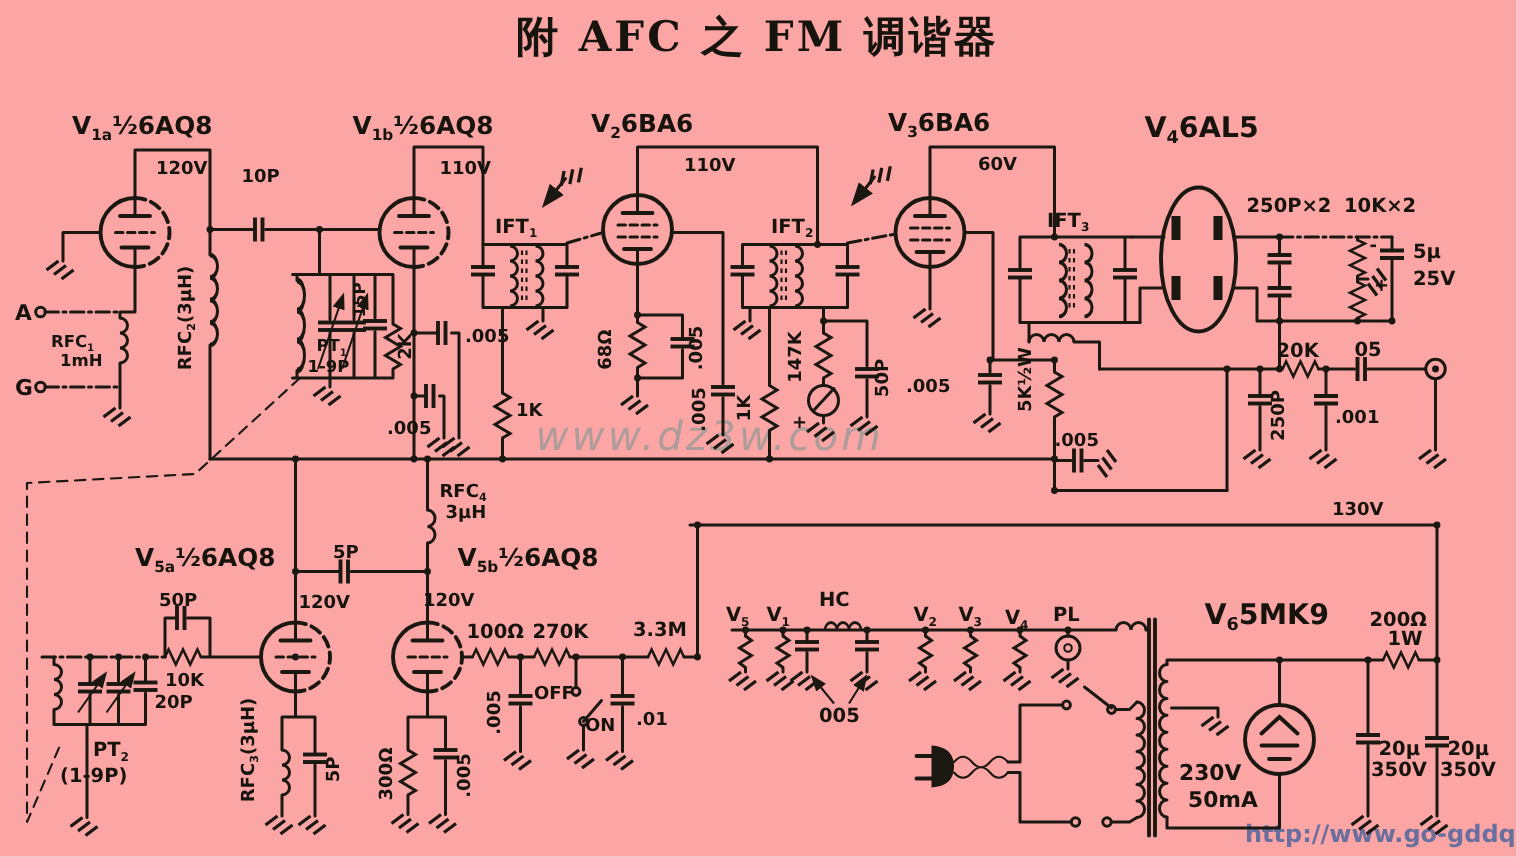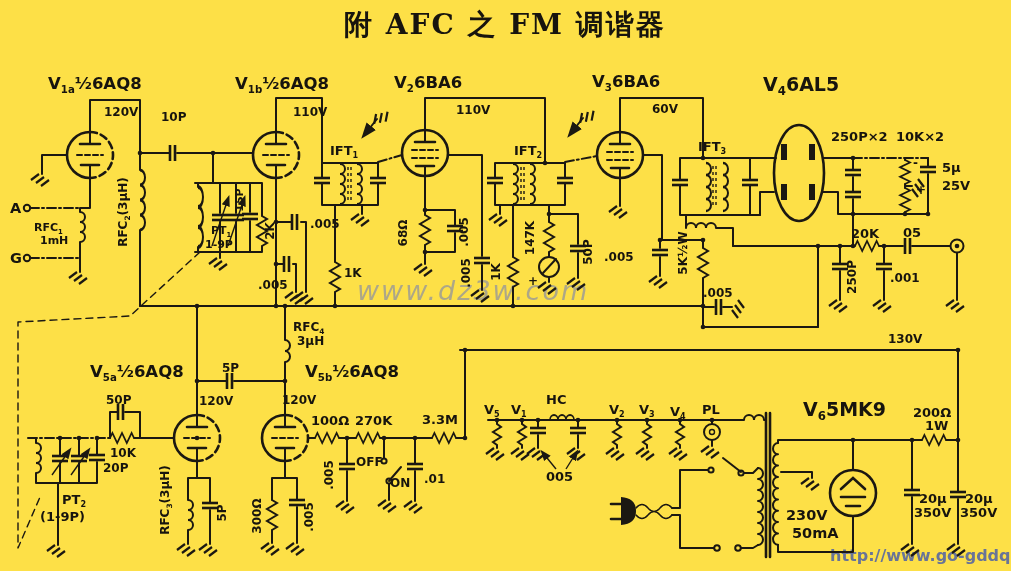--- a/index.html
+++ b/index.html
@@ -1,16 +1,16 @@
 <!DOCTYPE html>
 <html><head>
 <meta charset="utf-8">
 <style>
   html,body{margin:0;padding:0;background:#e8e6e0;}
-  .stage{width:1011px;height:571px;background:#fde047;position:relative;overflow:hidden;}
+  .stage{width:1011px;height:571px;background:#fca5a5;position:relative;overflow:hidden;}
   svg{display:block;}
   .w{stroke:#1b1812;stroke-width:2;fill:none;stroke-linecap:round;stroke-linejoin:round;}
   .w25{stroke:#1b1812;stroke-width:2.6;fill:none;stroke-linecap:round;}
   .thin{stroke:#1b1812;stroke-width:1.4;fill:none;}
   .dd{stroke-dasharray:9,3,2,3;}
   .dsh{stroke-dasharray:7,5;}
   .core{stroke-dasharray:3,3;}
   .half{stroke-dasharray:7,4;}
   .grid{stroke-dasharray:5,3;}
   .ink{fill:#1b1812;stroke:none;}

